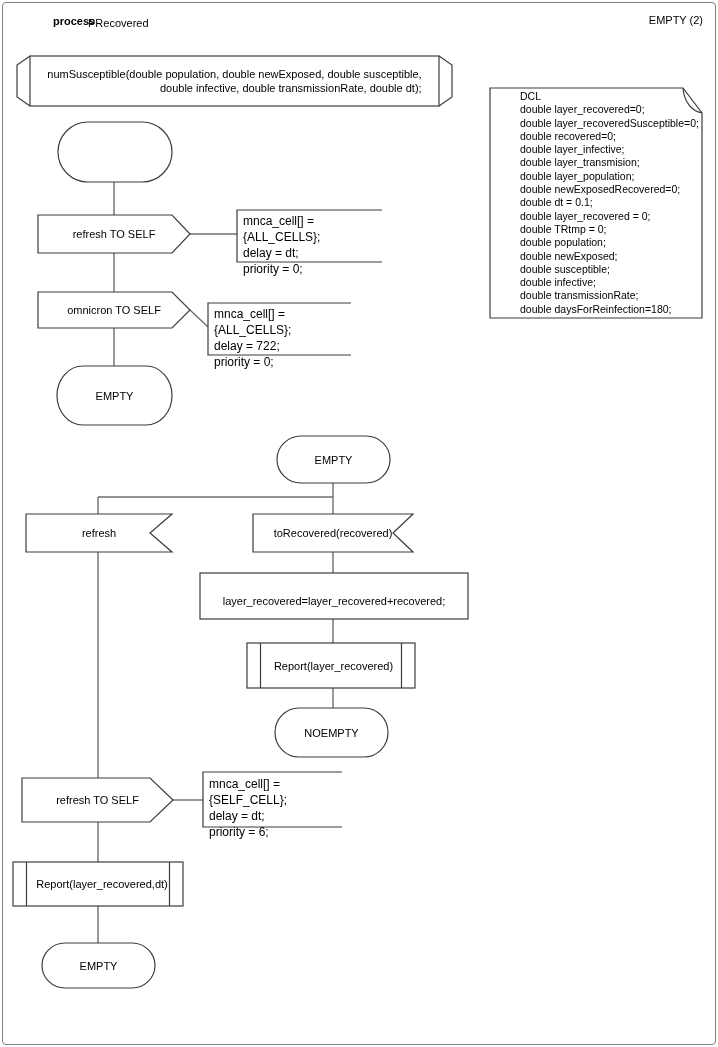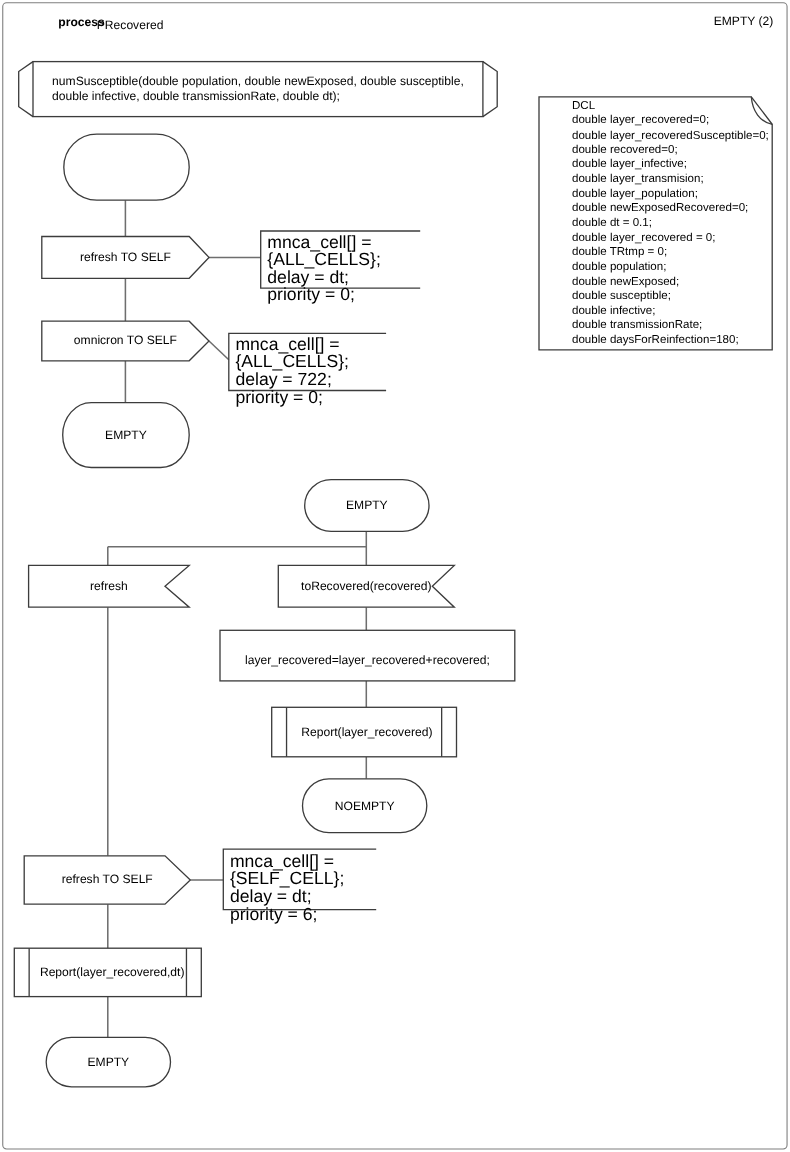--- a/index.html
+++ b/index.html
@@ -7,24 +7,24 @@
     position:relative;width:718px;height:1047px;background:#ffffff;
     font-family:"Liberation Sans", sans-serif;color:#000;overflow:hidden;
   }
   .frame{
     position:absolute;left:2px;top:2px;right:2px;bottom:2px;
     border:1px solid #7f7f7f;border-radius:4px;pointer-events:none;
   }
   svg.canvas{position:absolute;left:0;top:0;}
   .lbl{
     position:absolute;display:flex;align-items:center;justify-content:center;
-    text-align:left;font-size:11px;line-height:14px;white-space:pre-line;
+    text-align:right;font-size:11px;line-height:14px;white-space:pre-line;
   }
   .ann{
-    position:absolute;font-size:16px;line-height:16px;text-align:left;
+    position:absolute;font-size:12px;line-height:16px;text-align:left;
     white-space:pre-line;
   }
   .dcl{
     position:absolute;font-size:10.5px;line-height:13.3px;text-align:left;
     white-space:pre-line;
   }
   .hdr{position:absolute;font-size:11px;}
   .hdr.bold{font-weight:bold;}
 </style>
 </head>

